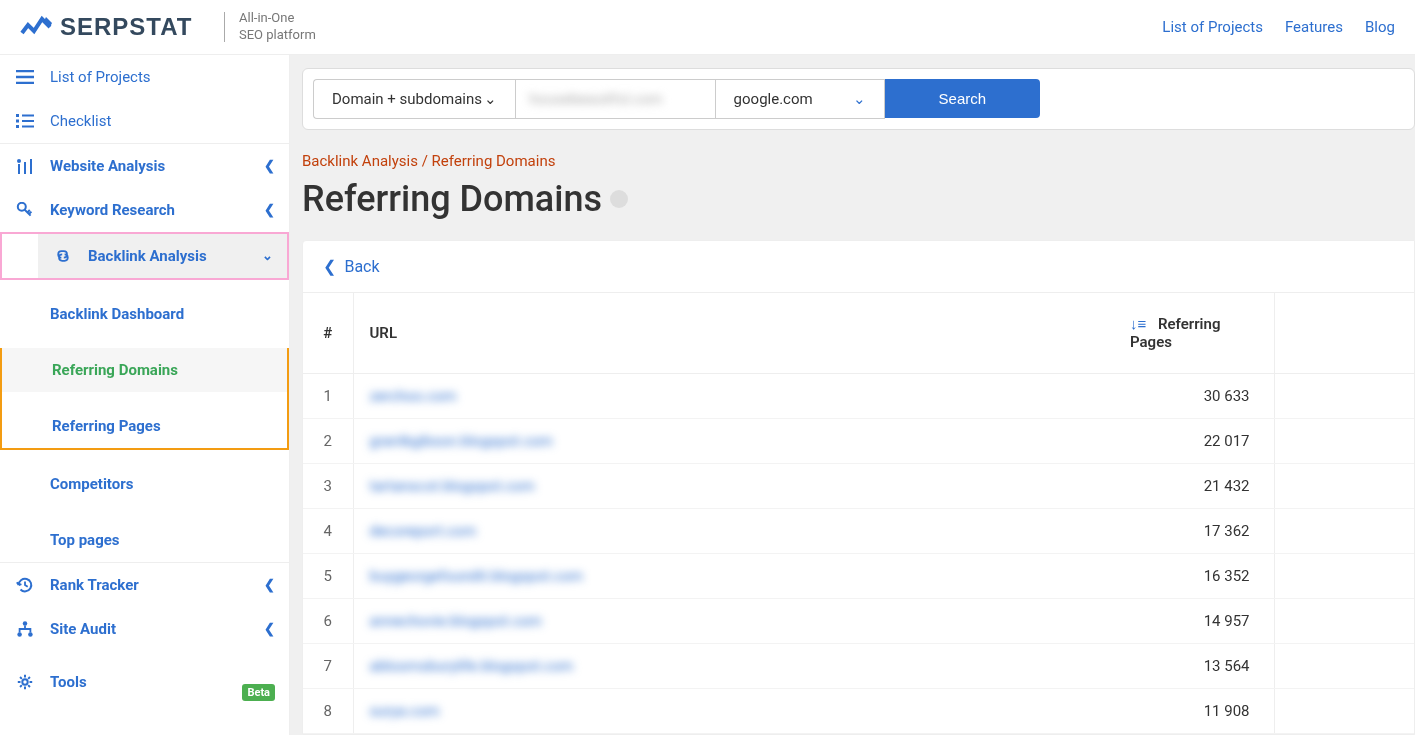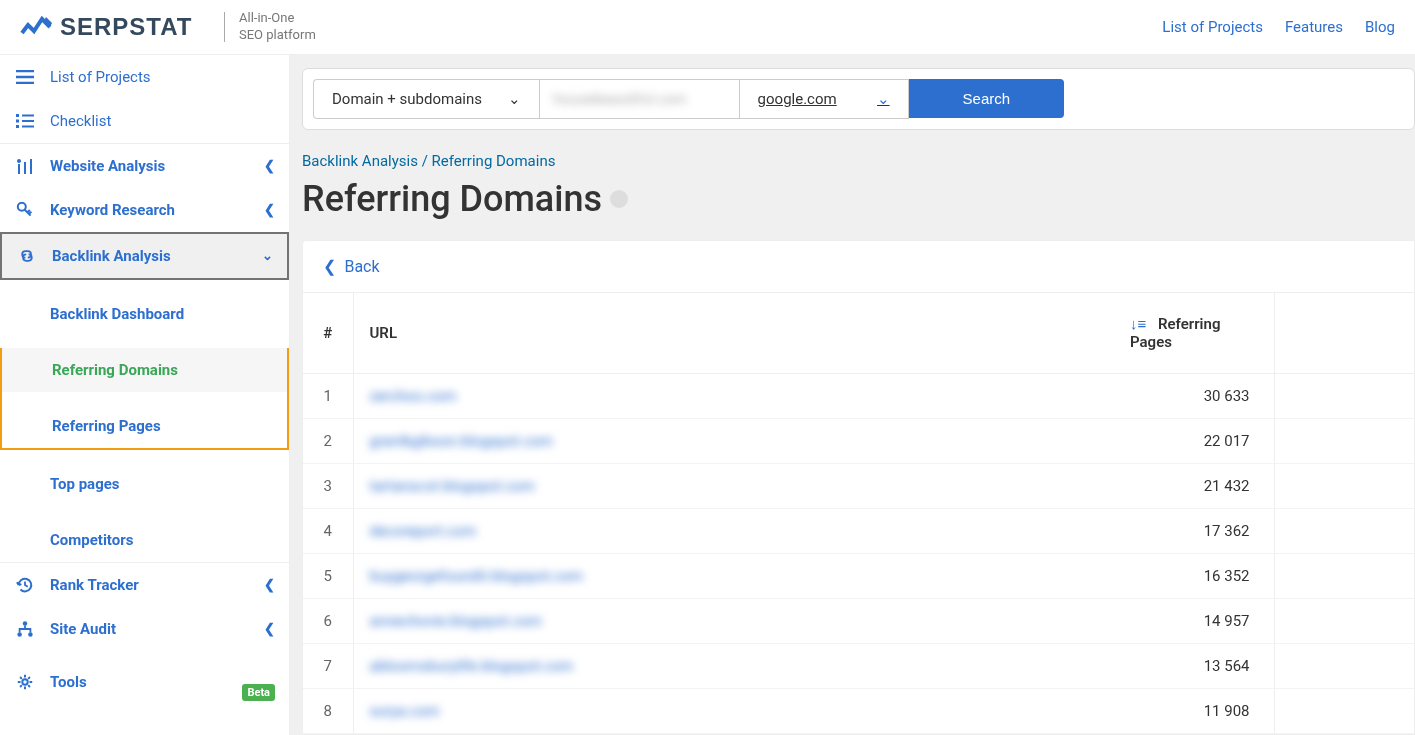--- a/index.html
+++ b/index.html
@@ -11,34 +11,34 @@
 .tagline { color: #777; font-size: 13px; line-height: 1.3; }
 .top-nav { margin-left: auto; display: flex; gap: 22px; }
 .top-nav a { color: #2d6fcf; text-decoration: none; font-size: 15px; cursor: pointer; }
 .container { display: flex; }
 .sidebar { width: 290px; border-right: 1px solid #eee; }
 .sb-item { display: flex; align-items: center; padding: 13px 14px; color: #2d6fcf; font-size: 15px; cursor: pointer; }
 .sb-item .icon { width: 22px; display: flex; justify-content: center; margin-right: 14px; }
 .sb-item .chev { margin-left: auto; color: #2d6fcf; font-size: 13px; }
 .sb-group { border-top: 1px solid #eee; font-weight: bold; }
 .sb-item.expanded { background: #f0f0f0; }
-.highlight-box-1 { border: 2px solid #737373; }
+.highlight-box-1 { border: 2px solid #f9a8d4; padding-left: 36px; }
 .highlight-box-2 { border: 2px solid #f39c12; border-top: none; }
 .sb-sub { padding: 13px 14px 13px 50px; color: #2d6fcf; font-size: 15px; cursor: pointer; margin-top: 12px; }
 .sb-sub.active { color: #3aa658; background: #f6f6f6; }
 .beta { background: #4caf50; color: #fff; font-size: 11px; padding: 2px 5px; border-radius: 3px; margin-left: auto; margin-top: 20px; }
 .main { flex: 1; background: #f0f0f0; }
 .search-bar { margin: 13px 0 22px 12px; background: #fff; border: 1px solid #ddd; border-radius: 6px; padding: 10px; display: flex; gap: 0; align-items: center; width: calc(100% - 12px); }
-.sb-select { display: flex; align-items: center; gap: 26px; padding: 10px 18px; border: 1px solid #ccc; border-right: none; border-radius: 4px 0 0 4px; font-size: 15px; cursor: pointer; color: #333; background: #fff; }
+.sb-select { display: flex; align-items: center; gap: 2px; padding: 10px 18px; border: 1px solid #ccc; border-right: none; border-radius: 4px 0 0 4px; font-size: 15px; cursor: pointer; color: #333; background: #fff; }
 .sb-input { padding: 10px 14px; border: 1px solid #ccc; border-right: none; width: 200px; display: flex; align-items: center; font-size: 15px; background: #fff; }
 .sb-input span { filter: blur(4px); color: #aaa; }
-.sb-google { display: flex; align-items: center; gap: 40px; padding: 10px 18px; border: 1px solid #ccc; border-radius: 0; width: 170px; font-size: 15px; color: #333; cursor: pointer; background: #fff; text-decoration: underline; }
+.sb-google { display: flex; align-items: center; gap: 40px; padding: 10px 18px; border: 1px solid #ccc; border-radius: 0; width: 170px; font-size: 15px; color: #333; cursor: pointer; background: #fff; }
 .sb-google .chev { margin-left: auto; color: #2d6fcf; }
 .sb-btn { background: #2d6fcf; color: #fff; border: none; padding: 11px 54px; font-size: 15px; border-radius: 0 4px 4px 0; cursor: pointer; }
-.breadcrumb { padding: 0 0 8px 12px; color: #0369a1; font-size: 15px; }
+.breadcrumb { padding: 0 0 8px 12px; color: #c2410c; font-size: 15px; }
 .page-title { padding: 0 0 20px 12px; font-size: 36px; color: #333; font-weight: 500; display: flex; align-items: center; gap: 8px; }
 .info-circ { width: 18px; height: 18px; border-radius: 50%; background: #ddd; display: inline-block; }
 .content-card { background: #fff; margin-left: 12px; border: 1px solid #eee; border-radius: 4px 0 0 0; }
 .back-row { display: flex; align-items: center; padding: 16px 20px; color: #2d6fcf; font-size: 16px; cursor: pointer; gap: 8px; }
 table { width: 100%; border-collapse: collapse; }
 th { text-align: left; padding: 22px 16px; font-size: 15px; color: #333; border-top: 1px solid #eee; border-bottom: 1px solid #eee; font-weight: 600; }
 th.num { text-align: center; width: 50px; border-right: 1px solid #eee; }
 th.pages { width: 160px; padding-right: 24px; border-right: 1px solid #eee; }
 .sort-icon { color: #2d6fcf; margin-right: 8px; }
 td { padding: 13px 16px; font-size: 15px; border-bottom: 1px solid #f3f3f3; }
@@ -130,22 +130,22 @@
           <span>Backlink Analysis</span>
           <span class="chev">⌄</span>
         </div>
       </div>
 
       <div class="sb-sub">Backlink Dashboard</div>
       <div class="highlight-box-2">
         <div class="sb-sub active">Referring Domains</div>
         <div class="sb-sub">Referring Pages</div>
       </div>
+      <div class="sb-sub">Competitors</div>
       <div class="sb-sub">Top pages</div>
-      <div class="sb-sub">Competitors</div>
     </div>
 
     <div class="sb-group">
       <div class="sb-item">
         <span class="icon">
           <svg width="18" height="18" viewBox="0 0 20 20">
               <path d="M3 10 a7 7 0 1 1 2 5 M3 10 l-2 -3 M3 10 l3 -1" stroke="#2d6fcf" stroke-width="2.2" fill="none"></path>
               <path d="M10 6 v4 l3 2" stroke="#2d6fcf" stroke-width="2" fill="none"></path>
             </svg>
         </span>

